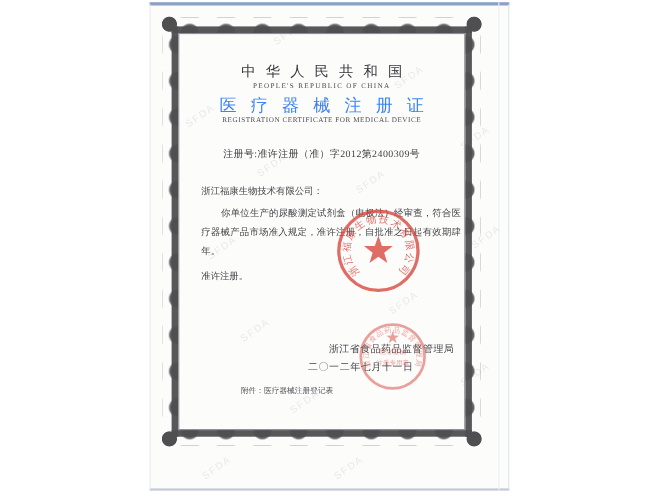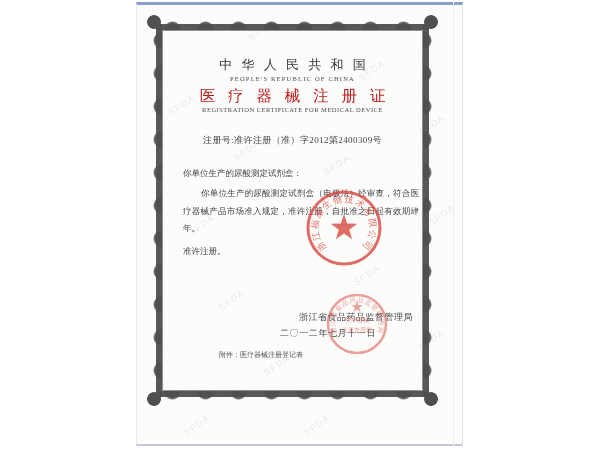--- a/index.html
+++ b/index.html
@@ -40,21 +40,21 @@
         background: radial-gradient(circle 9px at 50% 50%, #4f4f52 72%, rgba(0,0,0,0) 80%); }
   .fc-tl { left:-3px; top:-3px; } .fc-tr { right:-3px; top:-3px; }
   .fc-bl { left:-3px; bottom:-3px; } .fc-br { right:-3px; bottom:-3px; }
   .frame-line { position:absolute; left:14px; right:14px; top:14px; bottom:14px; border:1px solid #8f9095; }
 
   
   .t { position:absolute; color:#403f44; white-space:nowrap; }
   .center-frame { left:148px; width:289px; text-align:center; }
   .title-cn   { top:56px; font-size:13px; letter-spacing:3px; text-indent:3px; color:#37363c; }
   .title-en   { top:75px; font-size:6.5px; letter-spacing:1.2px; color:#4b4a52; }
-  .sub-cn     { top:86px; font-size:15.5px; letter-spacing:4.5px; text-indent:4.5px; color:#b91c1c; }
+  .sub-cn     { top:86px; font-size:15.5px; letter-spacing:4.5px; text-indent:4.5px; color:#3b82f6; }
   .sub-en     { top:106px; font-size:6.5px; letter-spacing:0.5px; color:#4b4a52; }
   .regline    { top:134px; font-size:9px; letter-spacing:0.4px; }
   .addressee  { left:183px; top:168px; font-size:8.5px; }
   .para { position:absolute; left:183px; top:185px; width:236px; font-size:8.5px; line-height:17.5px;
           text-indent:18px; text-align:justify; color:#403f44; white-space:normal; }
   .closing    { left:183px; top:246px; font-size:8.5px; }
   .issuer     { left:280px; width:152px; top:311px; text-align:center; font-size:9px; letter-spacing:0.5px; }
   .date       { left:280px; width:152px; top:327px; text-align:left; font-size:9px; letter-spacing:0.6px; }
   .attachment { left:183px; top:350px; font-size:7px; color:#55555c;padding-left:36px; }
 
@@ -107,21 +107,21 @@
     <div class="frame-line"></div>
   </div>
 
   <div class="t center-frame title-cn">中 华 人 民 共 和 国</div>
   <div class="t center-frame title-en">PEOPLE'S  REPUBLIC  OF  CHINA</div>
   <div class="t center-frame sub-cn">医 疗 器 械 注 册 证</div>
   <div class="t center-frame sub-en">REGISTRATION CERTIFICATE FOR MEDICAL DEVICE</div>
 
   <div class="t center-frame regline">注册号:准许注册（准）字2012第2400309号</div>
 
-  <div class="t addressee">你单位生产的尿酸测定试剂盒：</div>
+  <div class="t addressee">浙江福康生物技术有限公司：</div>
   <div class="para">你单位生产的尿酸测定试剂盒（电极法）经审查，符合医疗器械产品市场准入规定，准许注册，自批准之日起有效期肆年。</div>
   <div class="t closing">准许注册。</div>
 
   <div class="t issuer">浙江省食品药品监督管理局</div>
   <div class="t date">二〇一二年七月十一日</div>
 
   <div class="t attachment">附件：医疗器械注册登记表</div>
 
   <svg class="seal seal-company" width="84" height="84" viewBox="-42 -42 84 84">
     <defs>

